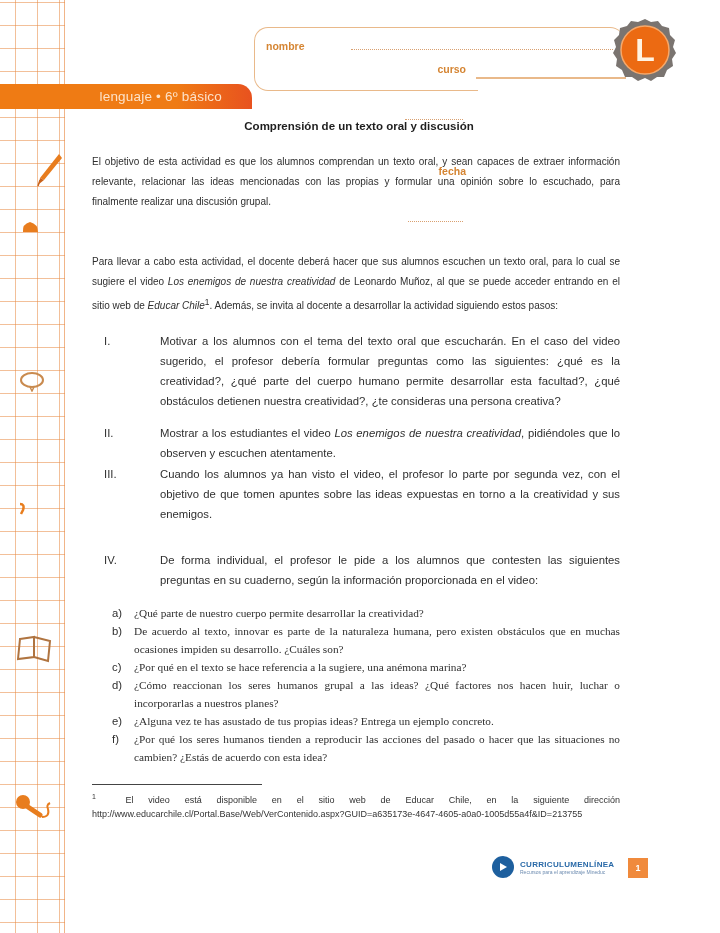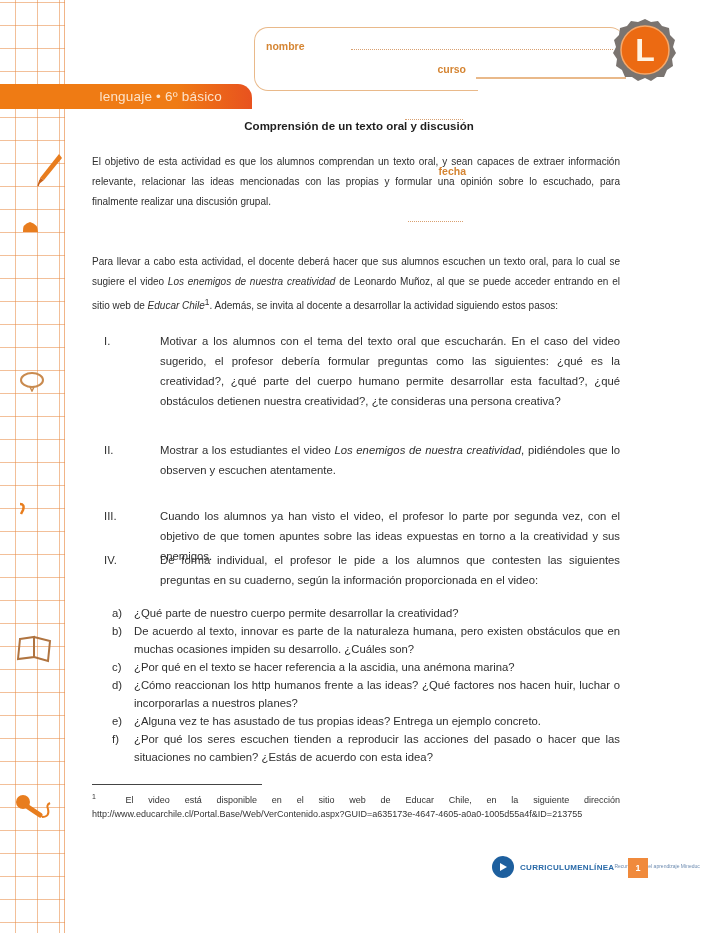--- a/index.html
+++ b/index.html
@@ -64,34 +64,34 @@
     position: absolute; left: 92px; width: 528px;
     font-size: 10px; line-height: 20px; text-align: justify; color: #2f2f2f;
   }
   .list-roman { position: absolute; left: 104px; width: 516px; font-size: 11.3px; line-height: 20px; color: #2f2f2f; }
   .list-roman .item { display: flex; text-align: justify; }
   .list-roman .num { width: 30px; flex: none; }
   .list-roman .txt { flex: 1; margin-left: 26px; }
   .list-alpha { position: absolute; left: 112px; width: 508px; font-size: 11.3px; line-height: 18px; color: #2f2f2f; }
   .list-alpha .item { display: flex; text-align: justify; }
   .list-alpha .num { width: 22px; flex: none; }
-  .list-alpha .txt { flex: 1; }
+  .list-alpha .txt { flex: 1; font-family: Liberation Serif, serif; }
   em { font-style: italic; }
   .footnote-rule { position: absolute; left: 92px; top: 784px; width: 170px; height: 1px; background: #444; }
   .footnote {
     position: absolute; left: 92px; top: 790px; width: 528px;
     font-size: 9px; line-height: 14px; color: #333; text-align: justify;
   }
   .footnote sup { font-size: 7px; }
   .footer-logo { position: absolute; left: 492px; top: 856px; display: flex; align-items: center; }
   .footer-logo .circle {
     width: 22px; height: 22px; border-radius: 50%; background: #1d5f9e;
     display: flex; align-items: center; justify-content: center;
   }
-  .footer-logo .brand { margin-left: 6px; display: flex; }
+  .footer-logo .brand { margin-left: 6px; display: flex; flex-direction: column; }
   .footer-logo .brand-name { font-size: 8px; font-weight: bold; color: #2a6aa8; letter-spacing: 0.3px; }
   .footer-logo .brand-tag { font-size: 5px; color: #6c8bb0; }
   .page-num {
     position: absolute; left: 628px; top: 858px; width: 20px; height: 20px;
     background: #f08a3c; color: #fff; font-size: 9px; font-weight: bold;
     display: flex; align-items: center; justify-content: center;
   }
 </style>
 </head>
 <body>
@@ -155,27 +155,27 @@
 <div class="para" style="top:252px">
   <span>Para llevar a cabo esta actividad, el docente deberá hacer que sus alumnos escuchen un texto oral, para lo cual se sugiere el video </span><em>Los enemigos de nuestra creatividad</em><span> de Leonardo Muñoz, al que se puede acceder entrando en el sitio web de </span><em>Educar Chile</em><sup>1</sup><span>. Además, se invita al docente a desarrollar la actividad siguiendo estos pasos:</span>
 </div>
 
 <div class="list-roman" style="top:331px">
   <div class="item">
     <span class="num">I.</span>
     <span class="txt">Motivar a los alumnos con el tema del texto oral que escucharán. En el caso del video sugerido, el profesor debería formular preguntas como las siguientes: ¿qué es la creatividad?, ¿qué parte del cuerpo humano permite desarrollar esta facultad?, ¿qué obstáculos detienen nuestra creatividad?, ¿te consideras una persona creativa?</span>
   </div>
 </div>
-<div class="list-roman" style="top:440px">
+<div class="list-roman" style="top:423px">
   <div class="item">
     <span class="num">II.</span>
     <span class="txt"><span>Mostrar a los estudiantes el video </span><em>Los enemigos de nuestra creatividad</em><span>, pidiéndoles que lo observen y escuchen atentamente.</span></span>
   </div>
 </div>
-<div class="list-roman" style="top:506px">
+<div class="list-roman" style="top:464px">
   <div class="item">
     <span class="num">III.</span>
     <span class="txt">Cuando los alumnos ya han visto el video, el profesor lo parte por segunda vez, con el objetivo de que tomen apuntes sobre las ideas expuestas en torno a la creatividad y sus enemigos.</span>
   </div>
 </div>
 <div class="list-roman" style="top:550px">
   <div class="item">
     <span class="num" style="">IV.</span>
     <span class="txt">De forma individual, el profesor le pide a los alumnos que contesten las siguientes preguntas en su cuaderno, según la información proporcionada en el video:</span>
   </div>
@@ -185,33 +185,33 @@
   <div class="item">
     <span class="num">a)</span>
     <span class="txt">¿Qué parte de nuestro cuerpo permite desarrollar la creatividad?</span>
   </div>
   <div class="item">
     <span class="num">b)</span>
     <span class="txt">De acuerdo al texto, innovar es parte de la naturaleza humana, pero existen obstáculos que en muchas ocasiones impiden su desarrollo. ¿Cuáles son?</span>
   </div>
   <div class="item">
     <span class="num">c)</span>
-    <span class="txt">¿Por qué en el texto se hacer referencia a la ascidia, una anémona marina?</span>
+    <span class="txt">¿Por qué en el texto se hace referencia a la sugiere, una anémona marina?</span>
   </div>
   <div class="item">
     <span class="num">d)</span>
-    <span class="txt">¿Cómo reaccionan los http humanos frente a las ideas? ¿Qué factores nos hacen huir, luchar o incorporarlas a nuestros planes?</span>
+    <span class="txt">¿Cómo reaccionan los seres humanos grupal a las ideas? ¿Qué factores nos hacen huir, luchar o incorporarlas a nuestros planes?</span>
   </div>
   <div class="item">
     <span class="num">e)</span>
     <span class="txt">¿Alguna vez te has asustado de tus propias ideas? Entrega un ejemplo concreto.</span>
   </div>
   <div class="item">
     <span class="num">f)</span>
-    <span class="txt">¿Por qué los seres escuchen tienden a reproducir las acciones del pasado o hacer que las situaciones no cambien? ¿Estás de acuerdo con esta idea?</span>
+    <span class="txt">¿Por qué los seres humanos tienden a reproducir las acciones del pasado o hacer que las situaciones no cambien? ¿Estás de acuerdo con esta idea?</span>
   </div>
 </div>
 
 <div class="footnote-rule"></div>
 <div class="footnote">
   <sup>1</sup>&nbsp;&nbsp;<span>El video está disponible en el sitio web de Educar Chile, en la siguiente dirección http://www.educarchile.cl/Portal.Base/Web/VerContenido.aspx?GUID=a635173e-4647-4605-a0a0-1005d55a4f&amp;ID=213755</span>
 </div>
 
 <div class="footer-logo">
   <div class="circle">

